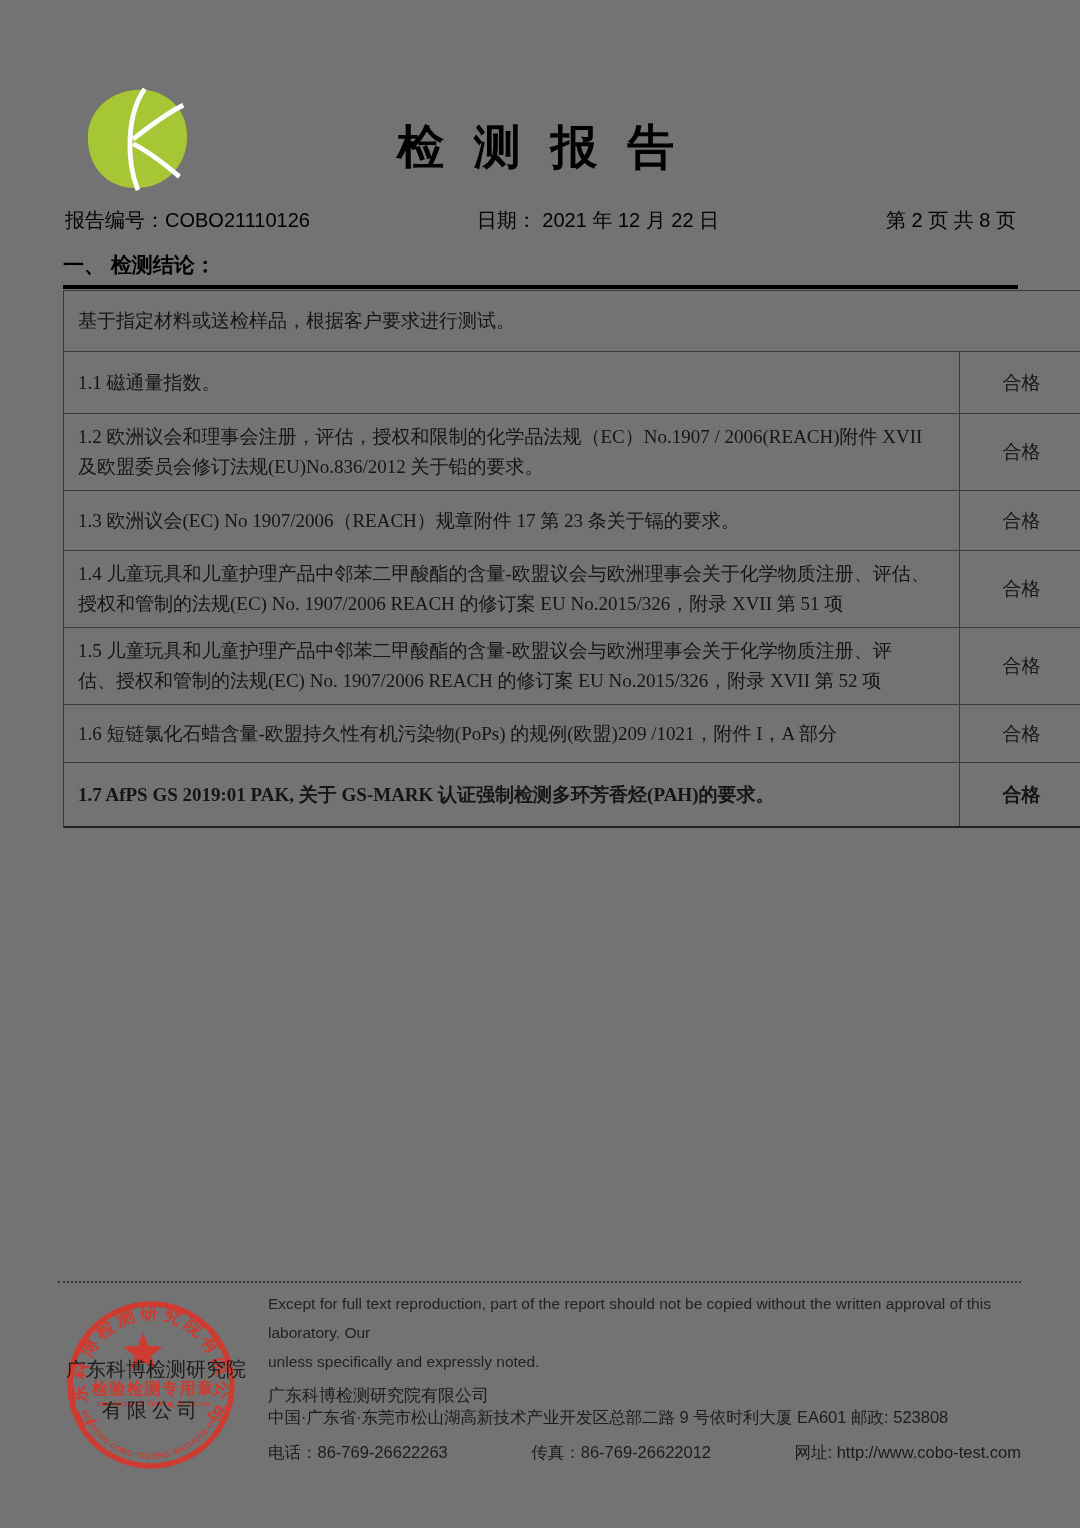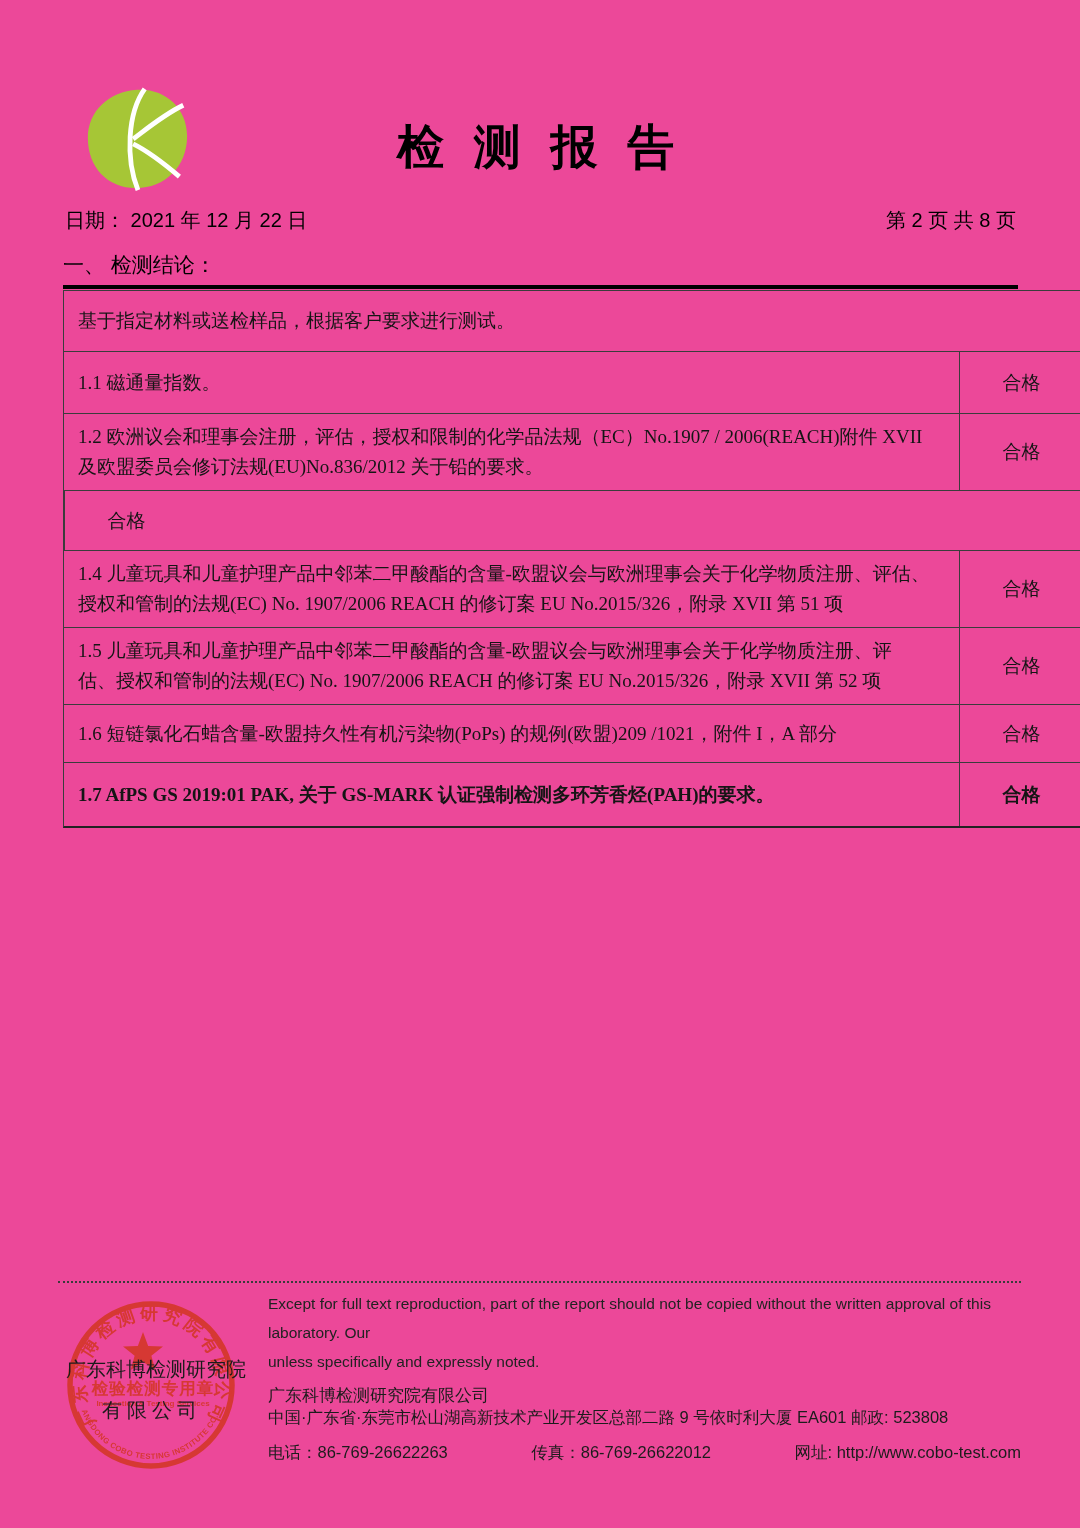--- a/index.html
+++ b/index.html
@@ -1,38 +1,38 @@
 <!DOCTYPE html>
 <html><head>
 <meta charset="utf-8">
 <style>
   * { margin:0; padding:0; box-sizing:border-box; }
   html,body { background:#ffffff; }
   .page {
     position:relative; width:1080px; height:1528px; margin:0 auto;
-    background:#ec4899; overflow:hidden;
+    background:#737373; overflow:hidden;
     font-family:"Liberation Sans", sans-serif; color:#111;
   }
   
   .logo { position:absolute; left:84px; top:86px; width:106px; height:106px; }
   .doc-title {
     position:absolute; left:0; right:0; top:116px;
     text-align:center; font-family:"Liberation Serif", serif;
     font-size:47px; font-weight:700; letter-spacing:9px; color:#000;
   }
   .info-row {
     position:absolute; left:65px; right:64px; top:207px;
     display:flex; justify-content:space-between; align-items:baseline;
     font-size:20px; color:#000;
   }
   .info-row .pair { white-space:nowrap; }
   
   .section-title {
     position:absolute; left:63px; width:955px; top:251px;
-    font-size:21px; font-weight:400; color:#000;
+    font-size:21px; font-weight:700; color:#000;
     padding-bottom:6px; border-bottom:4px solid #000;
   }
   
   .result-table {
     position:absolute; left:63px; width:1021px; top:290px;
     border:1.6px solid #3c3c3c; border-bottom:2.5px solid #222;
     font-family:"Liberation Serif", serif; font-size:19px; line-height:30px; color:#151515;
   }
   .trow { display:flex; align-items:stretch; border-top:1.5px solid #3c3c3c; }
   .trow:first-child { border-top:none; }
@@ -77,40 +77,44 @@
     <path d="M55,4 C83,2 107,22 107,52 C107,84 84,106 54,106 C24,106 4,84 4,54 C4,26 26,6 55,4 Z" fill="#a6c636"></path>
     <path d="M63,3 C45,28 43,76 56,108" fill="none" stroke="#ffffff" stroke-width="5"></path>
     <path d="M51,55 C67,43 84,29 103,20" fill="none" stroke="#ffffff" stroke-width="5"></path>
     <path d="M51,60 C67,68 85,82 99,94" fill="none" stroke="#ffffff" stroke-width="5"></path>
   </svg>
 
   <div class="doc-title">检 测 报 告</div>
 
   <div class="info-row">
     <span class="pair">
+      <span>报告编号：</span><span>COBO21110126</span>
+    </span>
+    <span class="pair">
       <span>日期：</span> <span>2021 年 12 月 22 日</span>
     </span>
     <span class="pair">第 2 页  共 8 页</span>
   </div>
 
   <div class="section-title">一、 检测结论：</div>
 
   <div class="result-table">
     <div class="trow row-intro">
       <div class="cell-item">基于指定材料或送检样品，根据客户要求进行测试。</div>
     </div>
     <div class="trow row-h1">
       <div class="cell-item">1.1 磁通量指数。</div>
       <div class="cell-result">合格</div>
     </div>
     <div class="trow row-h2">
       <div class="cell-item">1.2 欧洲议会和理事会注册，评估，授权和限制的化学品法规（EC）No.1907 / 2006(REACH)附件 XVII 及欧盟委员会修订法规(EU)No.836/2012 关于铅的要求。</div>
       <div class="cell-result">合格</div>
     </div>
     <div class="trow row-h3">
+      <div class="cell-item">1.3 欧洲议会(EC) No 1907/2006（REACH）规章附件 17 第 23 条关于镉的要求。</div>
       <div class="cell-result">合格</div>
     </div>
     <div class="trow row-h4">
       <div class="cell-item">1.4 儿童玩具和儿童护理产品中邻苯二甲酸酯的含量-欧盟议会与欧洲理事会关于化学物质注册、评估、授权和管制的法规(EC) No. 1907/2006 REACH 的修订案 EU No.2015/326，附录 XVII 第 51 项</div>
       <div class="cell-result">合格</div>
     </div>
     <div class="trow row-h5">
       <div class="cell-item">1.5 儿童玩具和儿童护理产品中邻苯二甲酸酯的含量-欧盟议会与欧洲理事会关于化学物质注册、评估、授权和管制的法规(EC) No. 1907/2006 REACH 的修订案 EU No.2015/326，附录 XVII 第 52 项</div>
       <div class="cell-result">合格</div>
     </div>

